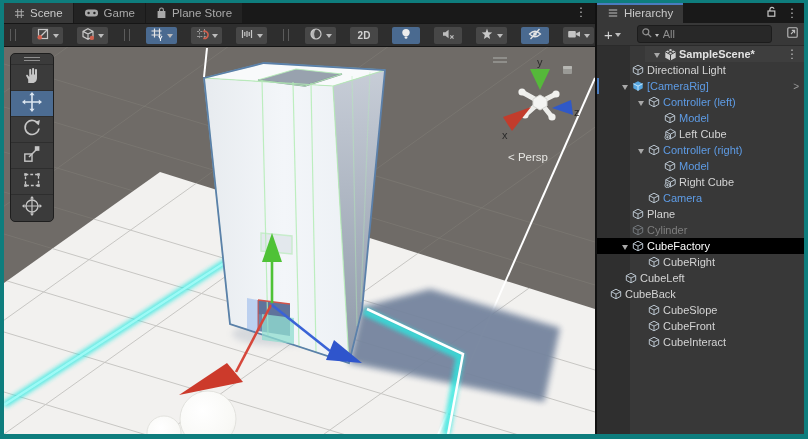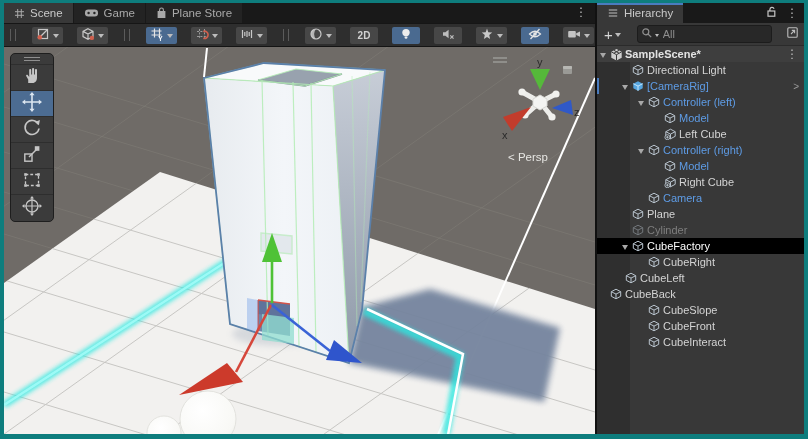--- a/index.html
+++ b/index.html
@@ -397,21 +397,21 @@
       </div>
       <span class="ticon"><svg width="13" height="13" viewBox="0 0 13 13">
             <rect x="1.8" y="1.8" width="9.4" height="9.4" rx="1" fill="none" stroke="#BDBDBD" stroke-width="1.1"></rect>
             <path d="M5 8 8.6 4.4M5.8 4.4h2.8v2.8" fill="none" stroke="#BDBDBD" stroke-width="1.1"></path>
           </svg></span>
     </div>
 
     <div class="hier-content">
       <div class="gutter"></div>
       <div class="hrows" id="hier-rows">
-          <div class="hrow scene-head" style="">
+          <div class="hrow scene-head" style="padding-left: 6px; margin-left: 48px;">
             <span class="fold">
               <span class="tri"></span>
             </span>
             <span class="hicon">
               <svg width="13" height="13" viewBox="0 0 13 13">
                 <path d="M6.5 0.9 11.7 3.8v5.9L6.5 12.6 1.3 9.7V3.8Z" fill="#CFCFCF"></path>
                 <path d="M1.3 3.8 6.5 6.7l5.2-2.9M6.5 6.7v5.9M3.9 2.3l5.2 2.9M9.1 2.3 3.9 5.2" stroke="#3A3A3A" stroke-width="1" fill="none"></path>
               </svg>
             </span>
             <span class="lbl">SampleScene*</span>

